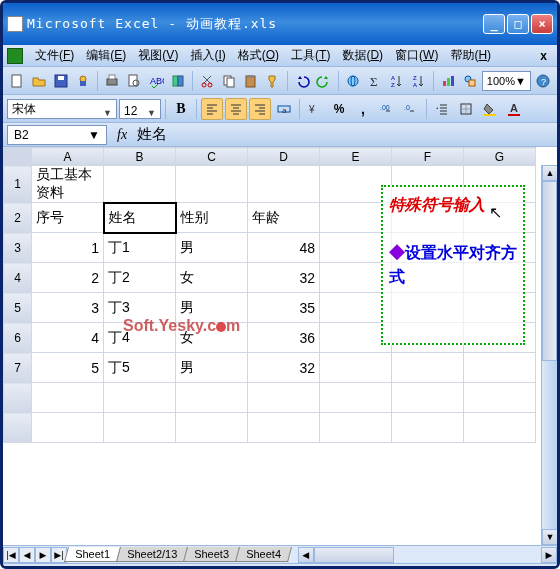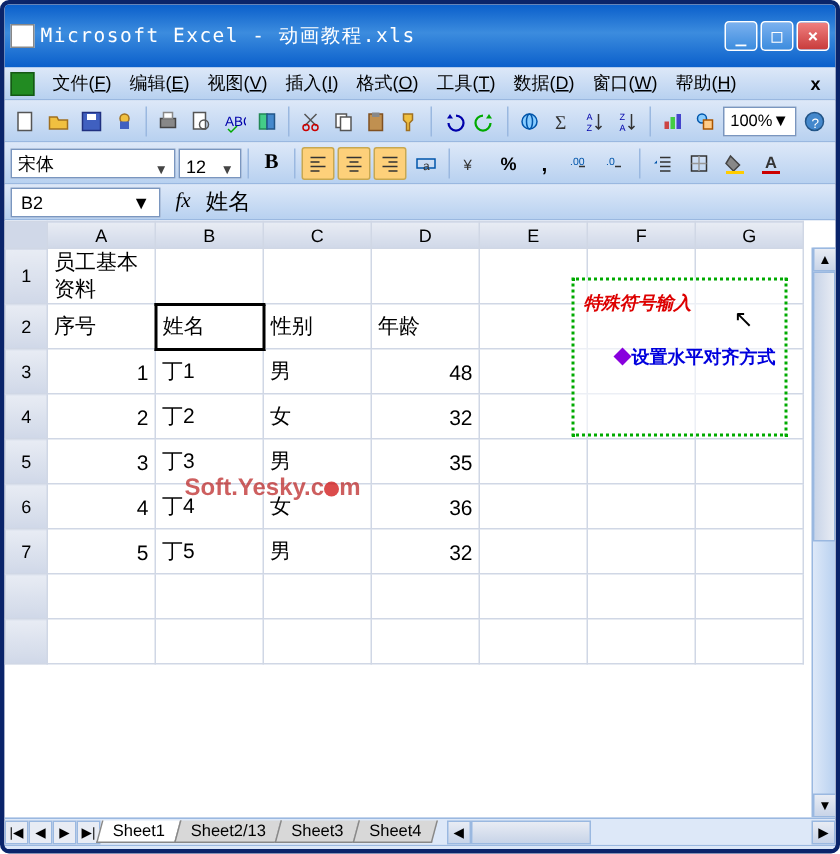--- a/index.html
+++ b/index.html
@@ -36,23 +36,23 @@
 
 .grid-container { position: relative; background: #fff; height: 398px; overflow: hidden; }
 table.sheet { border-collapse: collapse; table-layout: fixed; }
 table.sheet th, table.sheet td { border: 1px solid #D0D7E5; font-size: 14px; height: 30px; padding: 0 4px; text-align: left; vertical-align: middle; font-family: "SimSun", sans-serif; }
 table.sheet th { background: linear-gradient(to bottom, #E8ECF4, #D0D8E8); font-weight: normal; text-align: center; height: 18px; font-size: 12px; }
 table.sheet th.rowhdr { width: 28px; text-align: center; }
 table.sheet .corner { background: #D0D8E8; width: 28px; }
 table.sheet td.num { text-align: right; }
 .selected-cell { border: 2px solid #000 !important; }
 
-.floating-box { position: absolute; left: 378px; top: 38px; width: 144px; border: 2px dotted #0A0; padding: 6px; font-size: 12px; font-family: "SimSun"; line-height: 1.5; background: rgba(255,255,255,0.6); }
+.floating-box { position: absolute; left: 378px; top: 38px; width: 144px; border: 2px dotted #0A0; padding: 6px; font-size: 16px; font-family: "SimSun"; line-height: 1.5; background: rgba(255,255,255,0.6); }
 .floating-box .line1 { color: #D00; font-weight: bold; font-style: italic; }
-.floating-box .item { color: #00D; font-weight: bold; text-align: right; }
+.floating-box .item { color: #00D; font-weight: bold; }
 .floating-box .dia { color: #80D; }
 .cursor-arrow { position: absolute; left: 486px; top: 56px; font-size: 16px; color: #000; }
 
 .watermark { position: absolute; left: 120px; top: 170px; font-size: 16px; color: #b91c1c; font-family: Arial; font-weight: bold; opacity: 0.7; }
 .watermark .dot { display: inline-block; width: 10px; height: 10px; background: #C00; border-radius: 50%; vertical-align: middle; }
 
 .scroll-v { position: absolute; right: 0; top: 18px; bottom: 0; width: 16px; background: linear-gradient(to right, #DDE8F8, #B8D1F0); border-left: 1px solid #9AB8E0; }
 .scroll-v .arrow, .scroll-h .arrow { height: 16px; width: 16px; background: linear-gradient(#E8ECF4,#C8D4E8); border: 1px solid #9AB8E0; display: flex; align-items: center; justify-content: center; font-size: 9px; cursor: pointer; }
 .scroll-v .thumb { position: absolute; top: 16px; left: 0; right: 0; height: 180px; background: linear-gradient(to right,#C8D4E8,#E8ECF4); border: 1px solid #9AB8E0; cursor: pointer; }
 .scroll-v .arrow.down { position: absolute; bottom: 0; }

